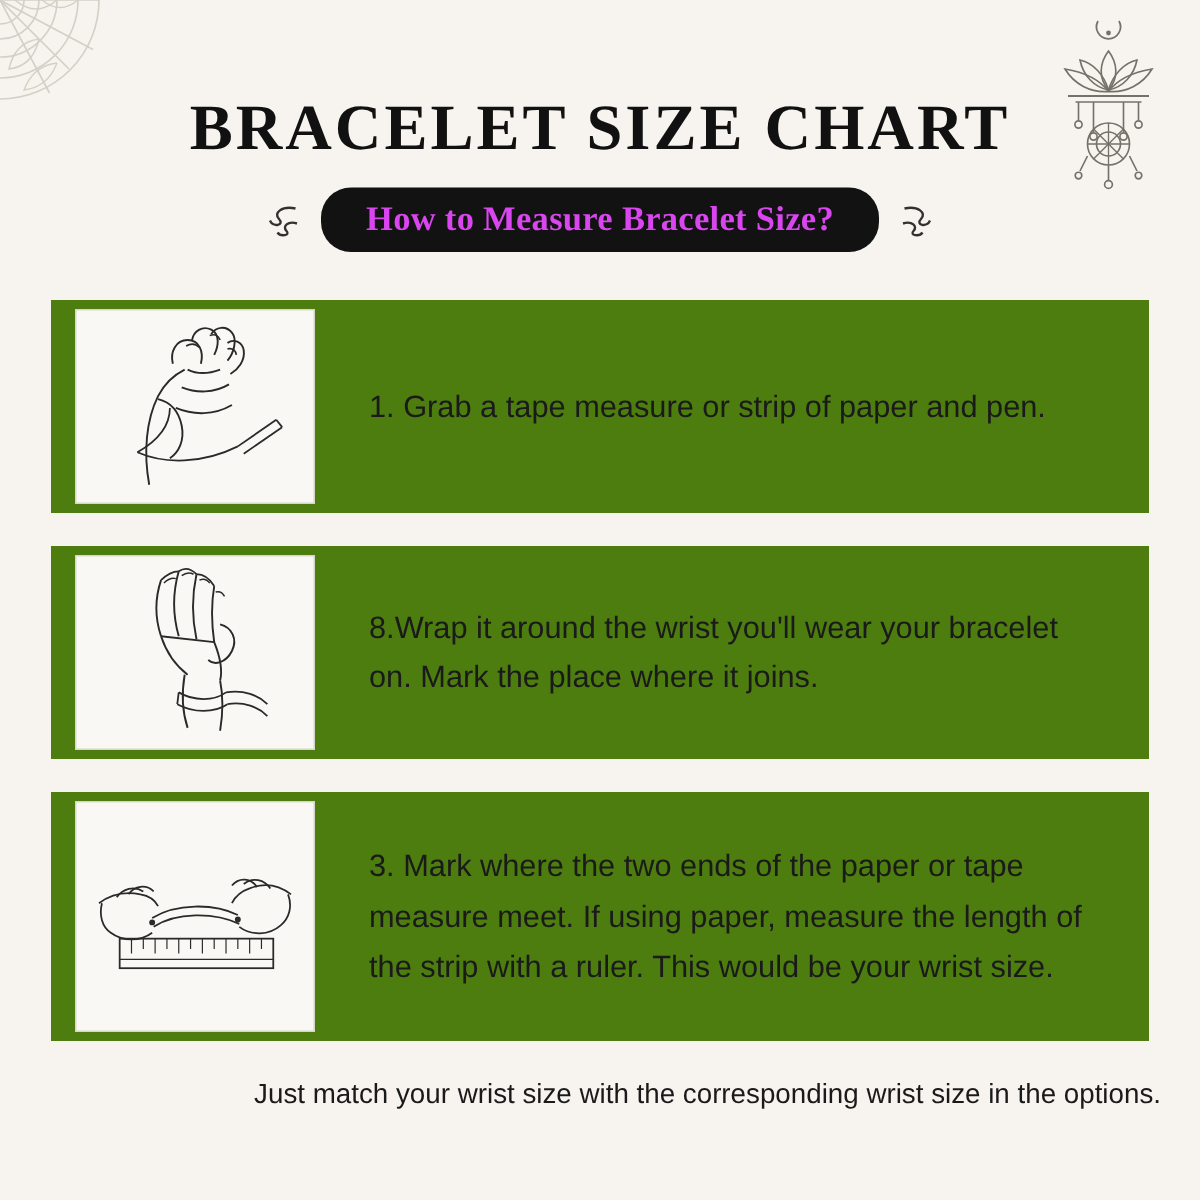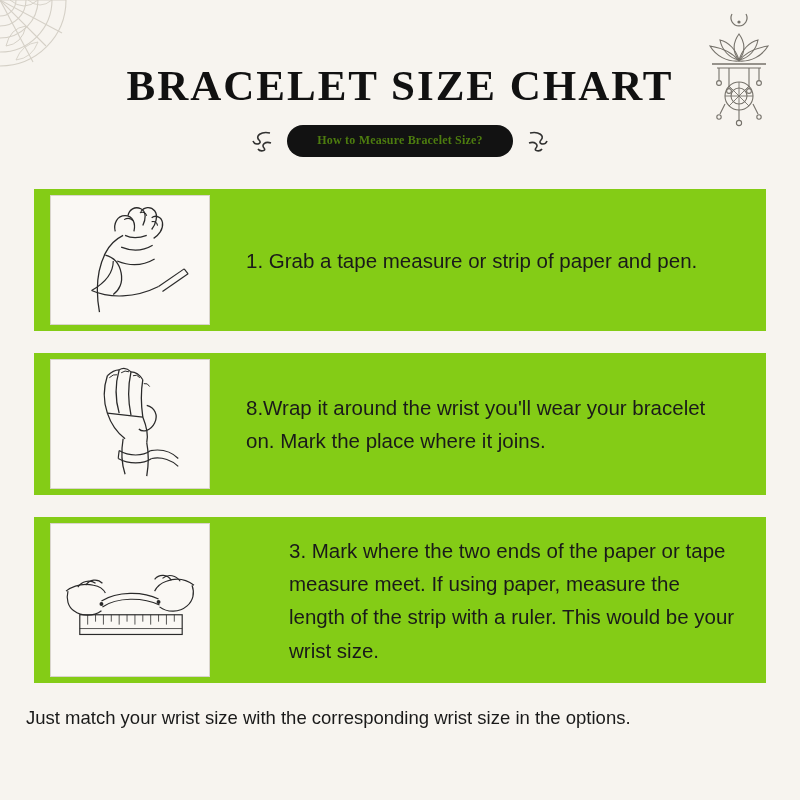--- a/index.html
+++ b/index.html
@@ -53,49 +53,49 @@
   }
   .subtitle-row {
     margin-top: 16px;
     display: flex;
     align-items: center;
     justify-content: center;
     gap: 12px;
   }
   .subtitle-pill {
     background: #121212;
-    color: #4d7c0f;
+    color: #d946ef;
     font-family: "Liberation Serif", serif;
     font-weight: 700;
-    font-size: 12px;
+    font-size: 23px;
     letter-spacing: 0.2px;
     padding: 8px 30px 9px 30px;
     border-radius: 20px;
     white-space: nowrap;
   }
   .flourish {
     width: 26px;
     height: 26px;
     opacity: 0.9;
   }
 
   
   .steps {
     margin-top: 32px;
     padding: 0 34px;
   }
   .step {
     position: relative;
     display: flex;
     align-items: stretch;
-    background: #84cc16;
+    background: #4d7c0f;
     margin-bottom: 22px;
     min-height: 140px;
   }
-  .step-3 { min-height: 166px; gap: 43px; }
+  .step-3 { min-height: 166px; }
 
   .step-figure {
     flex: 0 0 160px;
     width: 160px;
     background: #faf8f4;
     border: 1px solid #d9d5cc;
     margin: 6px 0 6px 16px;
     display: flex;
     align-items: center;
     justify-content: center;
@@ -109,21 +109,21 @@
     align-items: center;
     padding: 10px 30px 10px 36px;
     font-size: 20.5px;
     line-height: 1.62;
     color: #1a1a1a;
   }
   .step-1 .step-text { padding-right: 60px; }
 
   
   .footer-note {
-    text-align: left;
+    text-align: right;
     font-size: 18.5px;
     color: #1a1a1a;
     margin-top: 6px;
     padding: 0 26px;
     line-height: 1.4;
   }
 </style>
 </head>
 <body>
 

